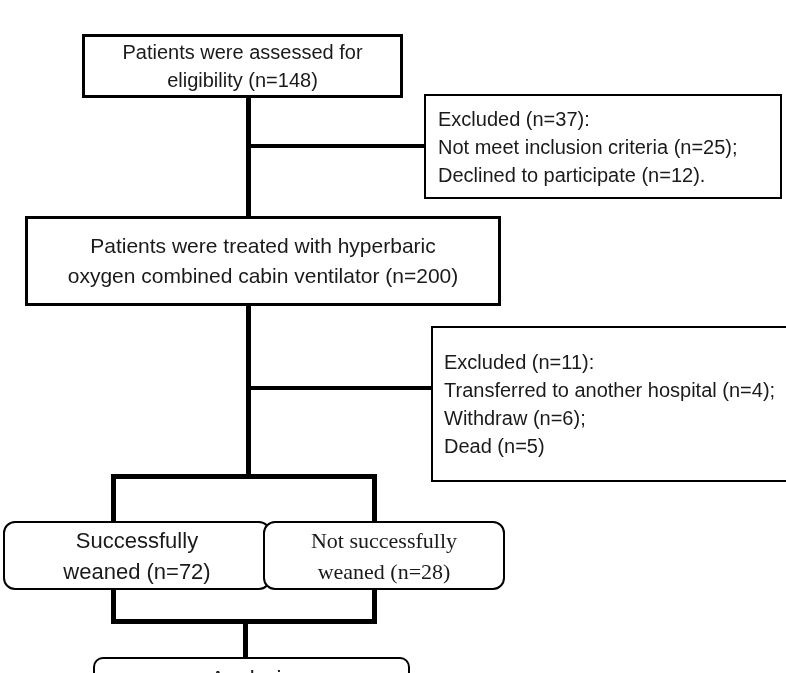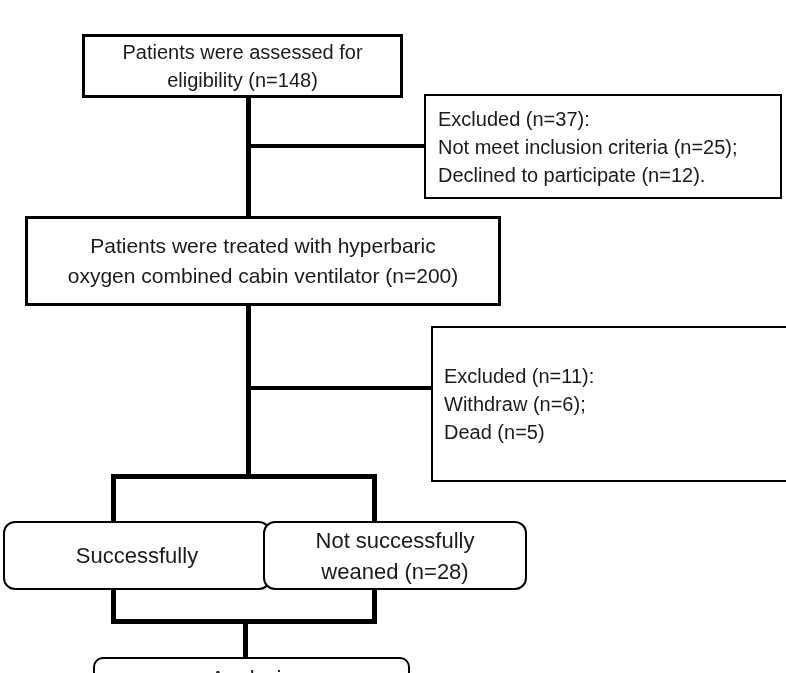--- a/index.html
+++ b/index.html
@@ -41,21 +41,21 @@
     background: #000000;
     z-index: 1;
   }
 
   
   #box-assessed   { left: 82px;  top: 3px;   width: 321px; height: 64px; }
   #box-excluded1  { left: 424px; top: 63px;  width: 358px; height: 105px; padding-left: 12px; padding-right: 4px; border-width: 2.5px; }
   #box-treated    { left: 25px;  top: 185px; width: 476px; height: 90px; }
   #box-excluded2  { left: 431px; top: 295px; width: 415px; height: 156px; padding-left: 11px; padding-right: 6px; border-width: 2.5px; }
   #box-weaned-yes { left: 3px;   top: 490px; width: 268px; height: 69px; }
-  #box-weaned-no  { left: 263px; top: 490px; width: 264px; height: 69px; }
+  #box-weaned-no  { left: 263px; top: 490px; width: 242px; height: 69px; font-family: Liberation Serif, serif; }
   #box-analysis   { left: 93px;  top: 626px; width: 317px; height: 42px; border-width: 2px; border-radius: 10px; }
 
   
   #stem-1      { left: 246px; top: 65px;  width: 5px;   height: 121px; }
   #branch-1    { left: 246px; top: 113px; width: 180px; height: 4px; }
   #stem-2      { left: 246px; top: 273px; width: 5px;   height: 175px; }
   #branch-2    { left: 246px; top: 355px; width: 187px; height: 4px; }
   #split-bar   { left: 111px; top: 443px; width: 266px; height: 5px; }
   #split-left  { left: 111px; top: 443px; width: 5px;   height: 49px; }
   #split-right { left: 372px; top: 443px; width: 5px;   height: 49px; }
@@ -92,26 +92,28 @@
     <div>Declined to participate (n=12).</div>
   </div>
 
   <div class="box centered txt-21" id="box-treated">
     <div>Patients were treated with hyperbaric</div>
     <div>oxygen combined cabin ventilator (n=200)</div>
   </div>
 
   <div class="box lefttext txt-20" id="box-excluded2">
     <div>Excluded (n=11):</div>
+    <div>Transferred to another hospital (n=4);</div>
     <div>Withdraw (n=6);</div>
     <div>Dead (n=5)</div>
   </div>
 
   <div class="box centered rounded txt-22" id="box-weaned-yes">
     <div>Successfully</div>
+    <div>weaned (n=72)</div>
   </div>
 
   <div class="box centered rounded txt-22" id="box-weaned-no">
     <div>Not successfully</div>
     <div>weaned (n=28)</div>
   </div>
 
   <div class="box centered rounded txt-22" id="box-analysis">
     <div>Analysis</div>
   </div>

